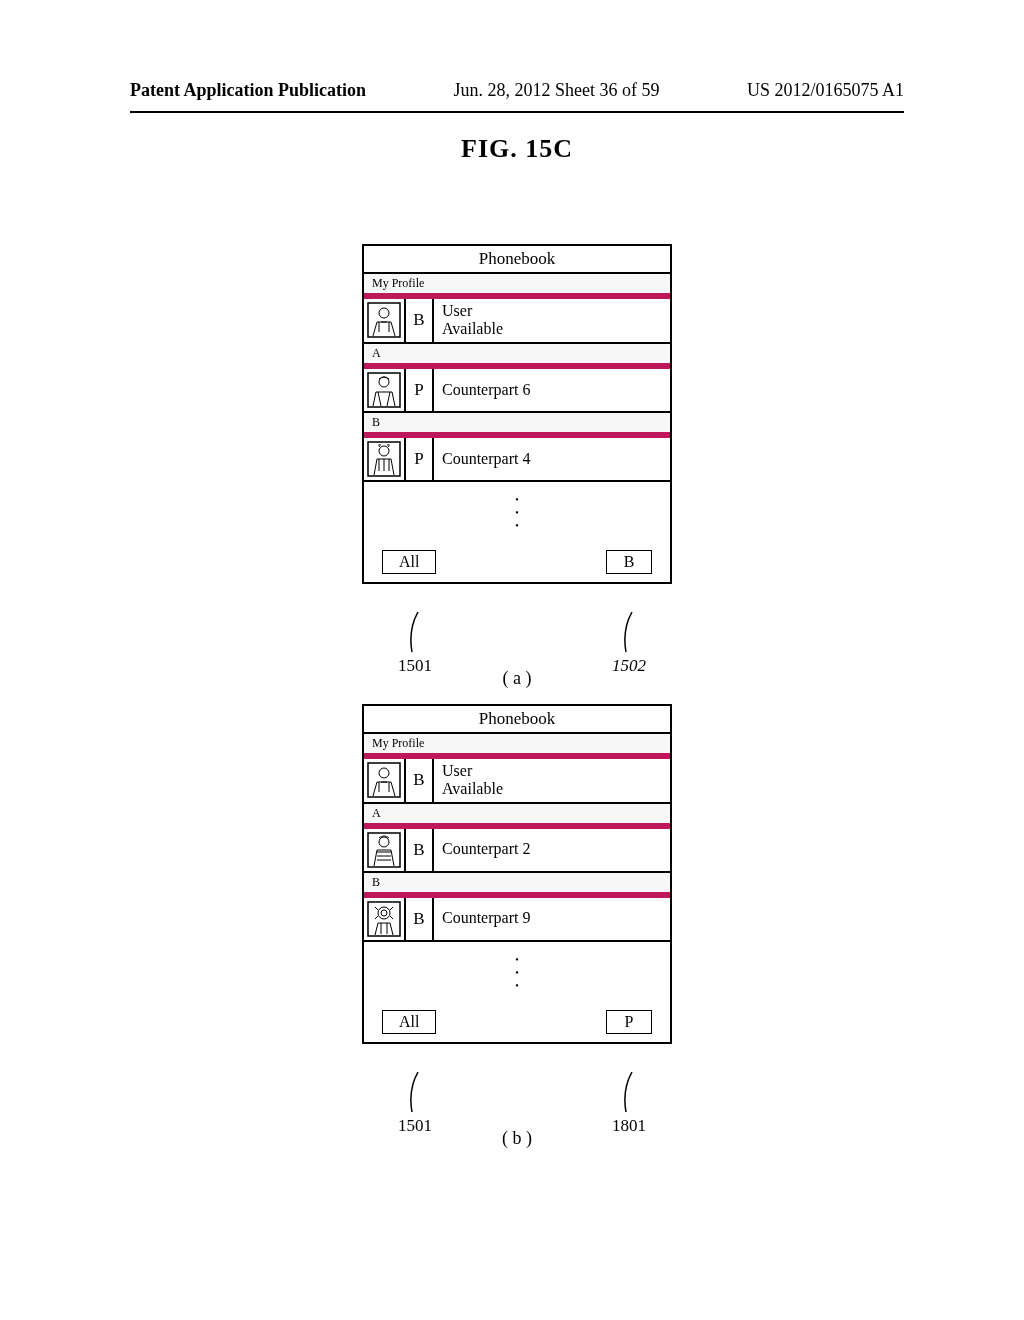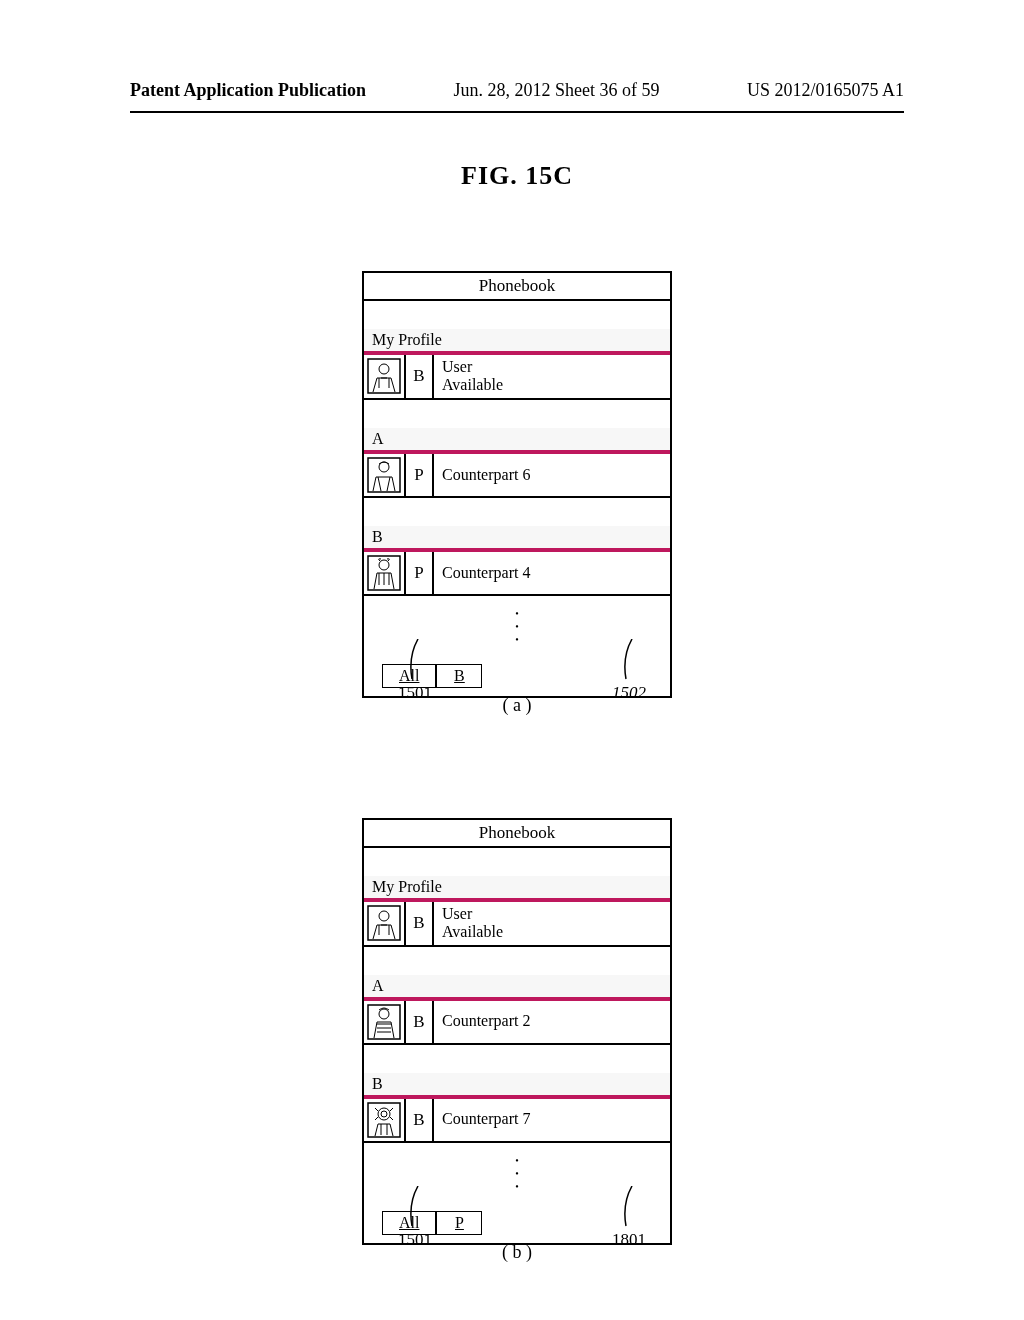--- a/index.html
+++ b/index.html
@@ -18,39 +18,38 @@
     display: flex; justify-content: space-between;
     font-size: 18px;
     padding-bottom: 6px;
   }
   .header .left { font-weight: bold; }
   .header .mid { }
   .header .right { }
   .hr { border-top: 2px solid #000; margin-top: 4px; }
   .figtitle {
     text-align: center; font-size: 26px; font-weight: bold;
-    margin-top: 48px; letter-spacing: 1px;
+    margin-top: 21px; letter-spacing: 1px;
   }
   .stack { display: flex; flex-direction: column; align-items: center; }
   .phone-wrap { margin-top: 80px; position: relative; }
   .phone-wrap.second { margin-top: 30px; }
   .phone {
     width: 310px; border: 2px solid #000;
     display: flex; flex-direction: column;
     background: #fff;
   }
   .titlebar {
     text-align: center; font-size: 17px; padding: 3px 0;
     border-bottom: 2px solid #000;
   }
   .sectionbar {
-    font-size: 16px; padding: 2px 8px;
-    border-bottom: 4px solid #be185d;
+    font-size: 12px; padding: 2px 8px;
+    border-bottom: 6px solid #be185d;
     background: #f7f7f7;
-    margin-top: 28px;
   }
   .row {
     display: flex; align-items: stretch;
     border-bottom: 2px solid #000;
     min-height: 44px;
   }
   .avatar {
     width: 42px; border-right: 2px solid #000;
     display: flex; align-items: center; justify-content: center;
     padding: 2px;
@@ -65,23 +64,22 @@
     flex: 1; padding: 3px 8px;
     display: flex; flex-direction: column; justify-content: center;
     font-size: 16px; line-height: 1.15;
   }
   .ellipsis {
     height: 62px; display: flex; align-items: center; justify-content: center;
     flex-direction: column; gap: 2px; font-size: 10px;
   }
   .ellipsis span { display: block; }
   .footer {
-    display: flex; 
+    display: flex; justify-content: space-between;
     padding: 6px 18px 8px 18px;
-    text-decoration: underline;
   }
   .btn {
     border: 1.5px solid #000; padding: 2px 16px; font-size: 16px;
     background: #fff; min-width: 46px; text-align: center;
   }
   .callout {
     position: absolute; font-size: 17px;
     display: flex; flex-direction: column; align-items: center;
   }
   .callout svg { width: 26px; height: 44px; }
@@ -233,21 +231,21 @@
                 <rect x="1" y="1" width="32" height="34" fill="none" stroke="#000" stroke-width="1.5"></rect>
                 <circle cx="17" cy="12" r="6" fill="none" stroke="#000"></circle>
                 <circle cx="17" cy="12" r="3" fill="none" stroke="#000"></circle>
                 <path d="M11 9 L8 6 M23 9 L26 6 M11 15 L8 18 M23 15 L26 18" stroke="#000" fill="none"></path>
                 <path d="M8 34 L11 22 L23 22 L26 34" fill="none" stroke="#000"></path>
                 <path d="M14 22 L14 33 M20 22 L20 33" stroke="#000" fill="none"></path>
               </svg>
           </div>
           <div class="tagcell">B</div>
           <div class="labelcell">
-            <span>Counterpart 7</span>
+            <span>Counterpart 9</span>
           </div>
         </div>
 
         <div class="ellipsis">
             <span>•</span>
             <span>•</span>
             <span>•</span>
           </div>
 
         <div class="footer">

